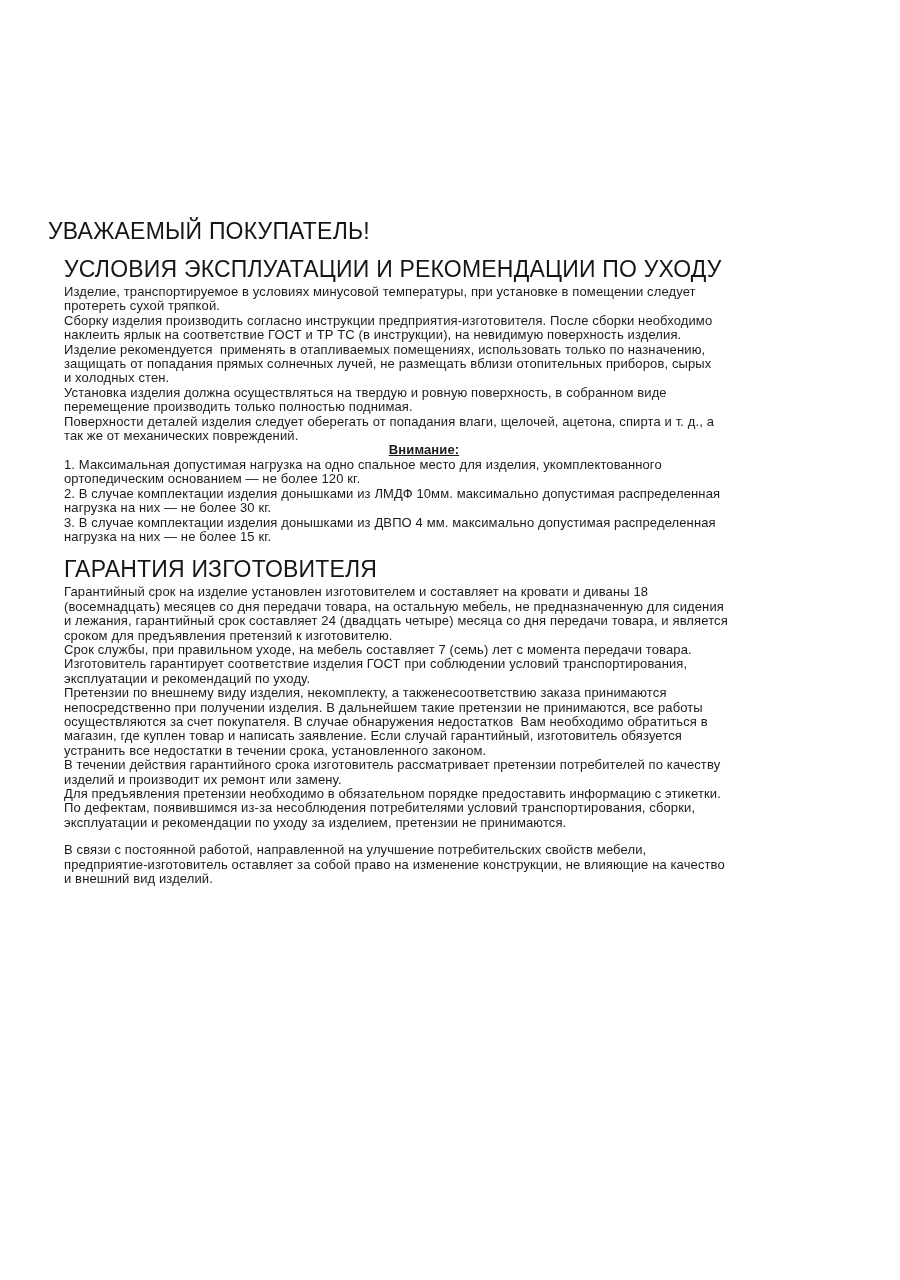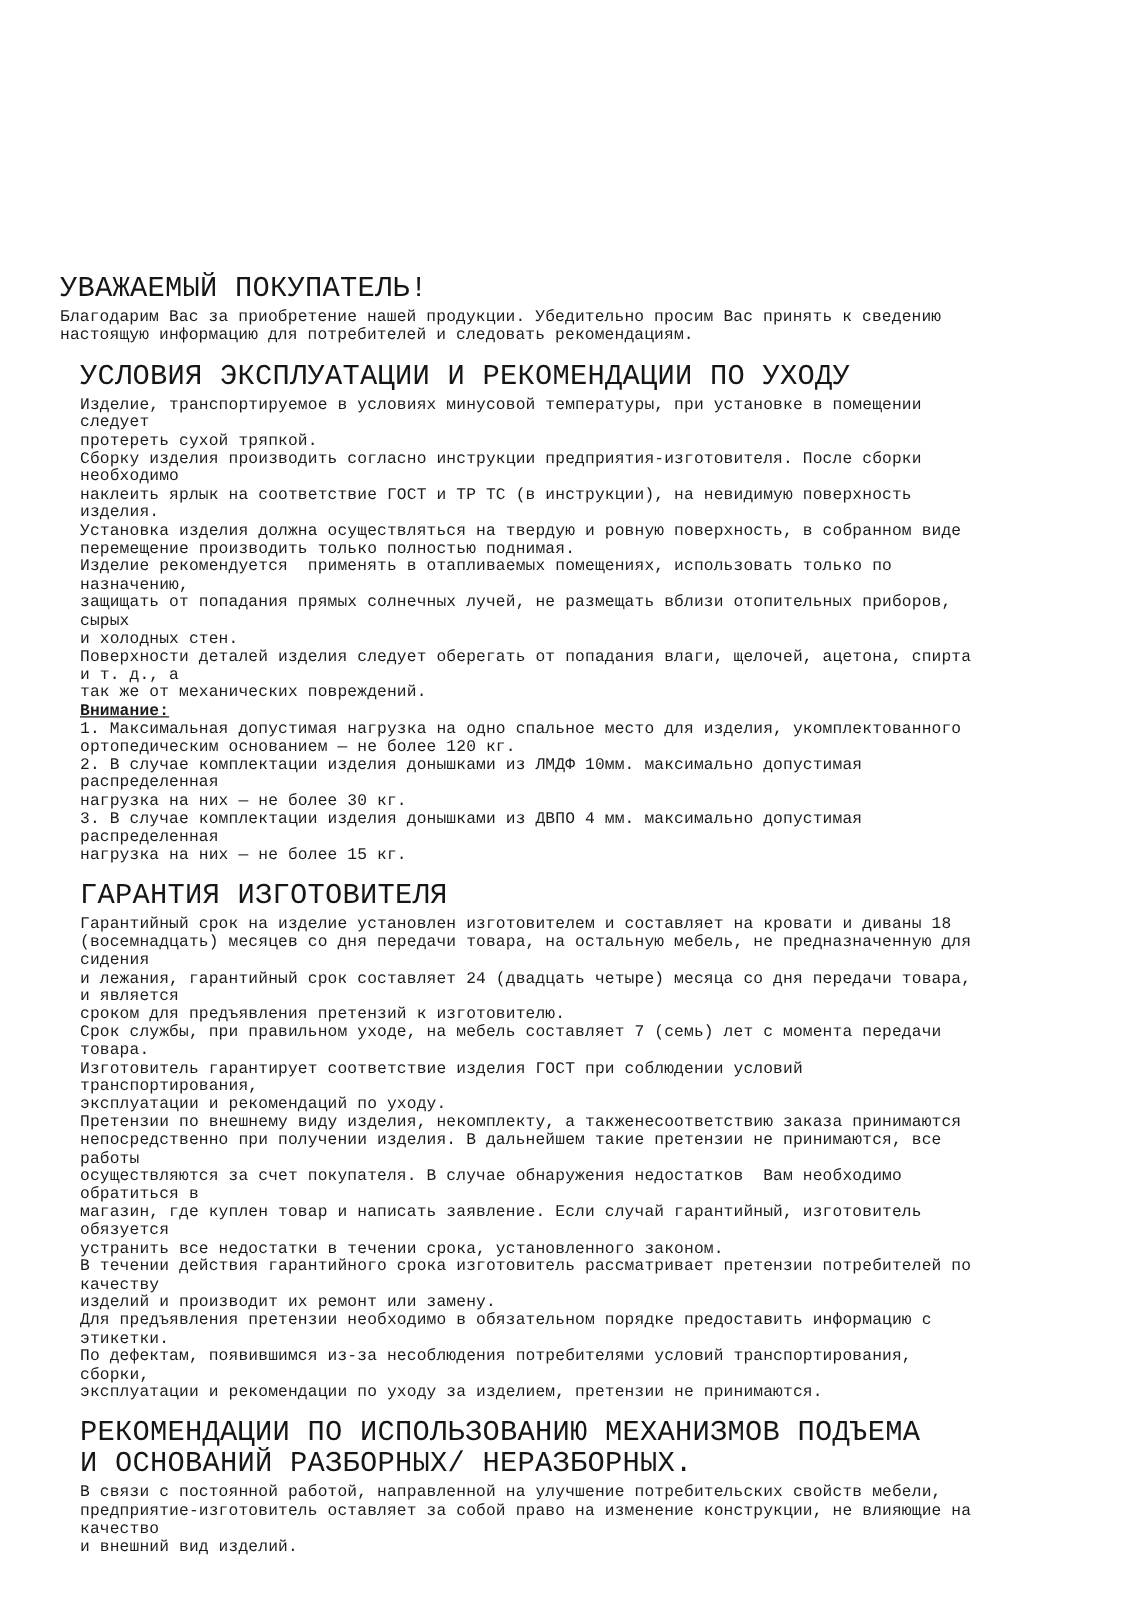--- a/index.html
+++ b/index.html
@@ -8,21 +8,21 @@
     padding: 0;
     background: #ffffff;
   }
   .page {
     position: relative;
     width: 824px;
     height: 1280px;
     background: #ffffff;
     padding: 219px 40px 0 48px;
     overflow: hidden;
-    font-family: Liberation Mono, monospace;
+    font-family: Liberation Sans, sans-serif;
     color: #1b1b1b;
     border-radius: 31px;
   }
   .sec { margin: 0; }
   .sec + .sec { margin-top: 13px; margin-left: 16px; }
   .doc-h {
     margin: 0 0 3px 0;
     font-size: 23px;
     font-weight: 400;
     line-height: 25px;
@@ -34,44 +34,43 @@
     margin: 0;
     font-size: 13px;
     line-height: 14.4px;
     letter-spacing: 0.12px;
     white-space: pre-wrap;
     color: #1b1b1b;
   }
   .attention {
     font-weight: bold;
     text-decoration: underline;
+    text-align: center;
   }
 </style>
 </head>
 <body>
 
 <div class="page">
 
   <section class="sec">
     <h1 class="doc-h">УВАЖАЕМЫЙ ПОКУПАТЕЛЬ!</h1>
-    <p class="body-p">Благодарим Вас за приобретение нашей продукции. Убедительно просим Вас принять к сведению
-настоящую информацию для потребителей и следовать рекомендациям.</p>
   </section>
 
   <section class="sec">
     <h1 class="doc-h">УСЛОВИЯ ЭКСПЛУАТАЦИИ И РЕКОМЕНДАЦИИ ПО УХОДУ</h1>
     <p class="body-p">Изделие, транспортируемое в условиях минусовой температуры, при установке в помещении следует
 протереть сухой тряпкой.</p>
     <p class="body-p">Сборку изделия производить согласно инструкции предприятия-изготовителя. После сборки необходимо
 наклеить ярлык на соответствие ГОСТ и ТР ТС (в инструкции), на невидимую поверхность изделия.</p>
-    <p class="body-p">Установка изделия должна осуществляться на твердую и ровную поверхность, в собранном виде
-перемещение производить только полностью поднимая.</p>
     <p class="body-p">Изделие рекомендуется  применять в отапливаемых помещениях, использовать только по назначению,
 защищать от попадания прямых солнечных лучей, не размещать вблизи отопительных приборов, сырых
 и холодных стен.</p>
+    <p class="body-p">Установка изделия должна осуществляться на твердую и ровную поверхность, в собранном виде
+перемещение производить только полностью поднимая.</p>
     <p class="body-p">Поверхности деталей изделия следует оберегать от попадания влаги, щелочей, ацетона, спирта и т. д., а
 так же от механических повреждений.</p>
     <p class="body-p attention">Внимание:</p>
     <p class="body-p">1. Максимальная допустимая нагрузка на одно спальное место для изделия, укомплектованного
 ортопедическим основанием — не более 120 кг.</p>
     <p class="body-p">2. В случае комплектации изделия донышками из ЛМДФ 10мм. максимально допустимая распределенная
 нагрузка на них — не более 30 кг.</p>
     <p class="body-p">3. В случае комплектации изделия донышками из ДВПО 4 мм. максимально допустимая распределенная
 нагрузка на них — не более 15 кг.</p>
   </section>
@@ -91,20 +90,18 @@
 магазин, где куплен товар и написать заявление. Если случай гарантийный, изготовитель обязуется
 устранить все недостатки в течении срока, установленного законом.</p>
     <p class="body-p">В течении действия гарантийного срока изготовитель рассматривает претензии потребителей по качеству
 изделий и производит их ремонт или замену.</p>
     <p class="body-p">Для предъявления претензии необходимо в обязательном порядке предоставить информацию с этикетки.</p>
     <p class="body-p">По дефектам, появившимся из-за несоблюдения потребителями условий транспортирования, сборки,
 эксплуатации и рекомендации по уходу за изделием, претензии не принимаются.</p>
   </section>
 
   <section class="sec">
-    <h1 class="doc-h">РЕКОМЕНДАЦИИ ПО ИСПОЛЬЗОВАНИЮ МЕХАНИЗМОВ ПОДЪЕМА
-И ОСНОВАНИЙ РАЗБОРНЫХ/ НЕРАЗБОРНЫХ.</h1>
     <p class="body-p">В связи с постоянной работой, направленной на улучшение потребительских свойств мебели,
 предприятие-изготовитель оставляет за собой право на изменение конструкции, не влияющие на качество
 и внешний вид изделий.</p>
   </section>
 
 </div>
 
 </body></html>

